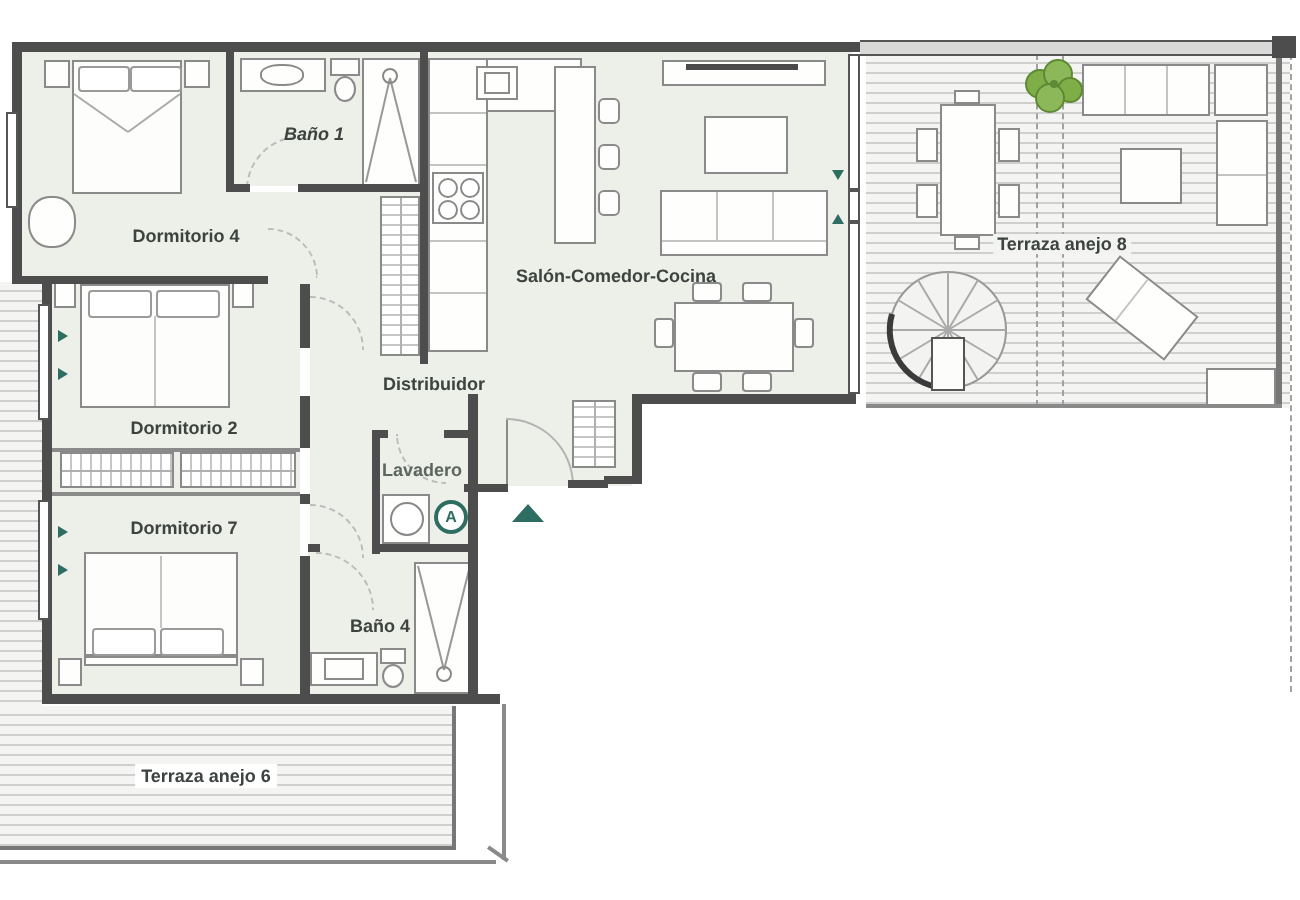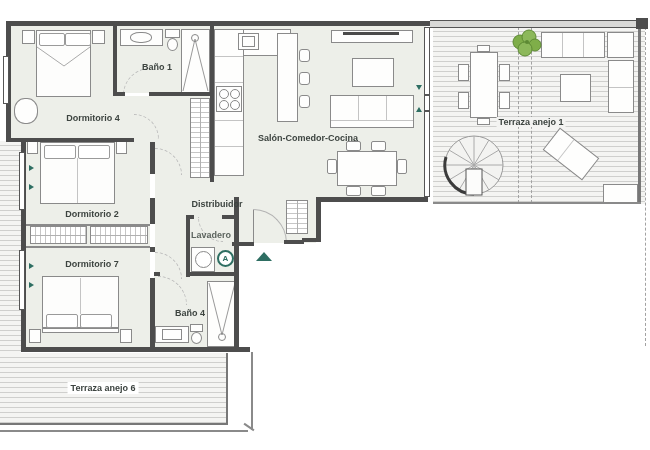--- a/index.html
+++ b/index.html
@@ -257,23 +257,23 @@
     <line x1="33" y1="34" x2="48" y2="9" stroke="#aaa"></line>
       <line x1="33" y1="34" x2="58" y2="19" stroke="#aaa"></line>
     <path d="M 33 63 A 29 29 0 0 1 5 26" fill="none" stroke="#3b3b3b" stroke-width="3"></path>
     <rect x="25" y="38" width="16" height="26" fill="#fcfcfb" stroke="#555"></rect>
   </svg>
   <div class="abs" style="left:546px;top:140px;width:50px;height:28px;transform:rotate(38deg);z-index:3;border:1px solid #8a8a8a;background:#fefefd;box-sizing:border-box;">
     <div class="hair" style="left:17px;top:0;width:1px;height:26px;"></div>
   </div>
 
   <div class="label" style="left:93px;top:118px;">Dormitorio 4</div>
-  <div class="label" style="left:157px;top:67px;">Baño 1</div>
+  <div class="label" style="left:157px;top:67px;font-style:italic;">Baño 1</div>
   <div class="label" style="left:92px;top:214px;">Dormitorio 2</div>
   <div class="label" style="left:92px;top:264px;">Dormitorio 7</div>
   <div class="label" style="left:190px;top:313px;">Baño 4</div>
   <div class="label" style="left:308px;top:138px;">Salón-Comedor-Cocina</div>
-  <div class="label" style="left:217px;top:204px;">Distribuidor</div>
+  <div class="label" style="left:217px;top:192px;">Distribuidor</div>
   <div class="label" style="left:211px;top:235px;color:#5d655f;">Lavadero</div>
   <div class="label boxed" style="left:103px;top:388px;">Terraza anejo 6</div>
-  <div class="label deckbg" style="left:531px;top:122px;">Terraza anejo 1</div>
+  <div class="label deckbg" style="left:531px;top:122px;">Terraza anejo 8</div>
 
 </div>
 
 </body></html>

